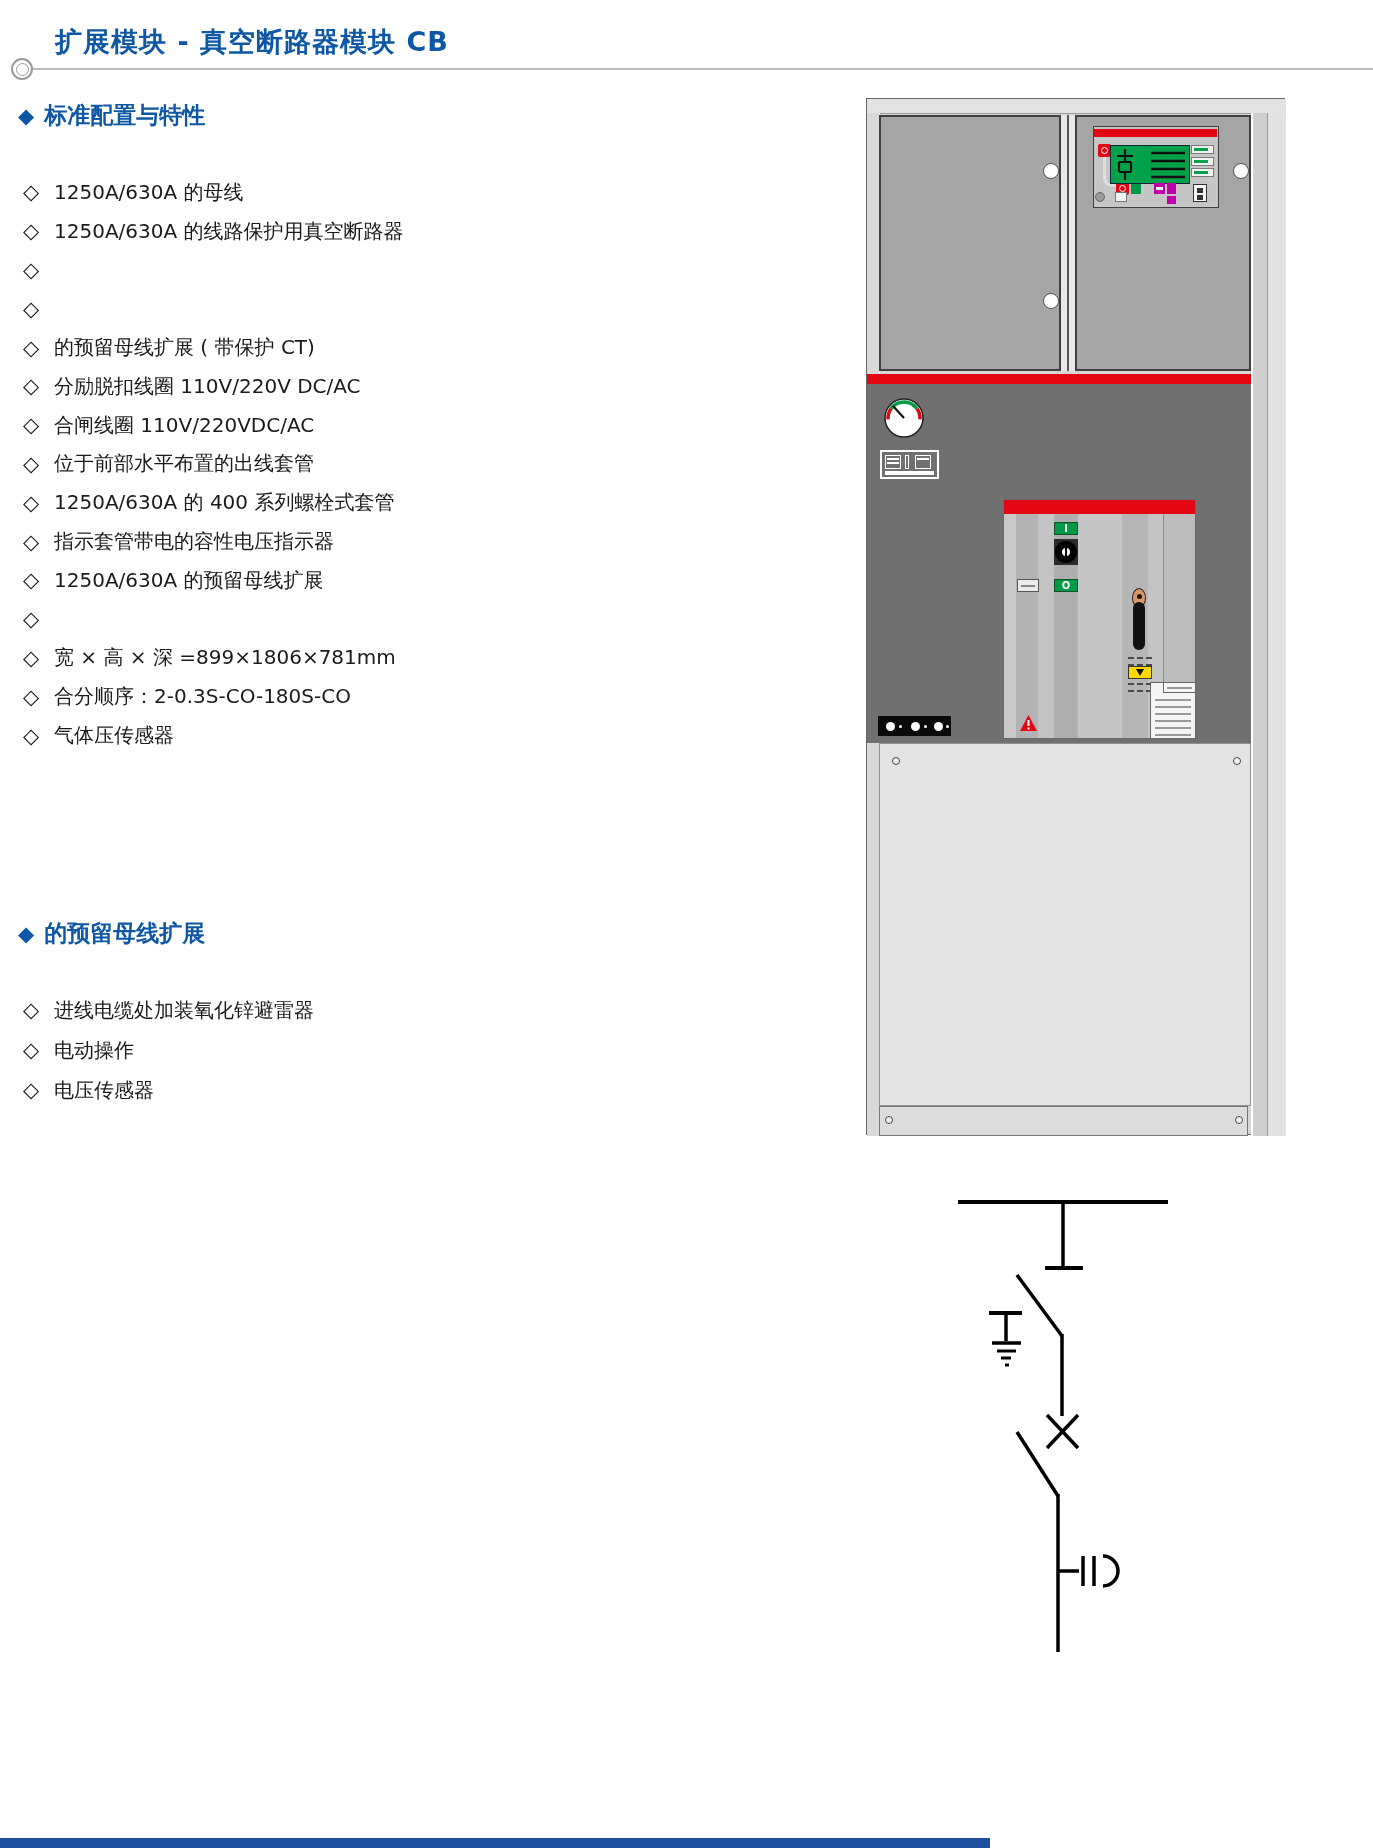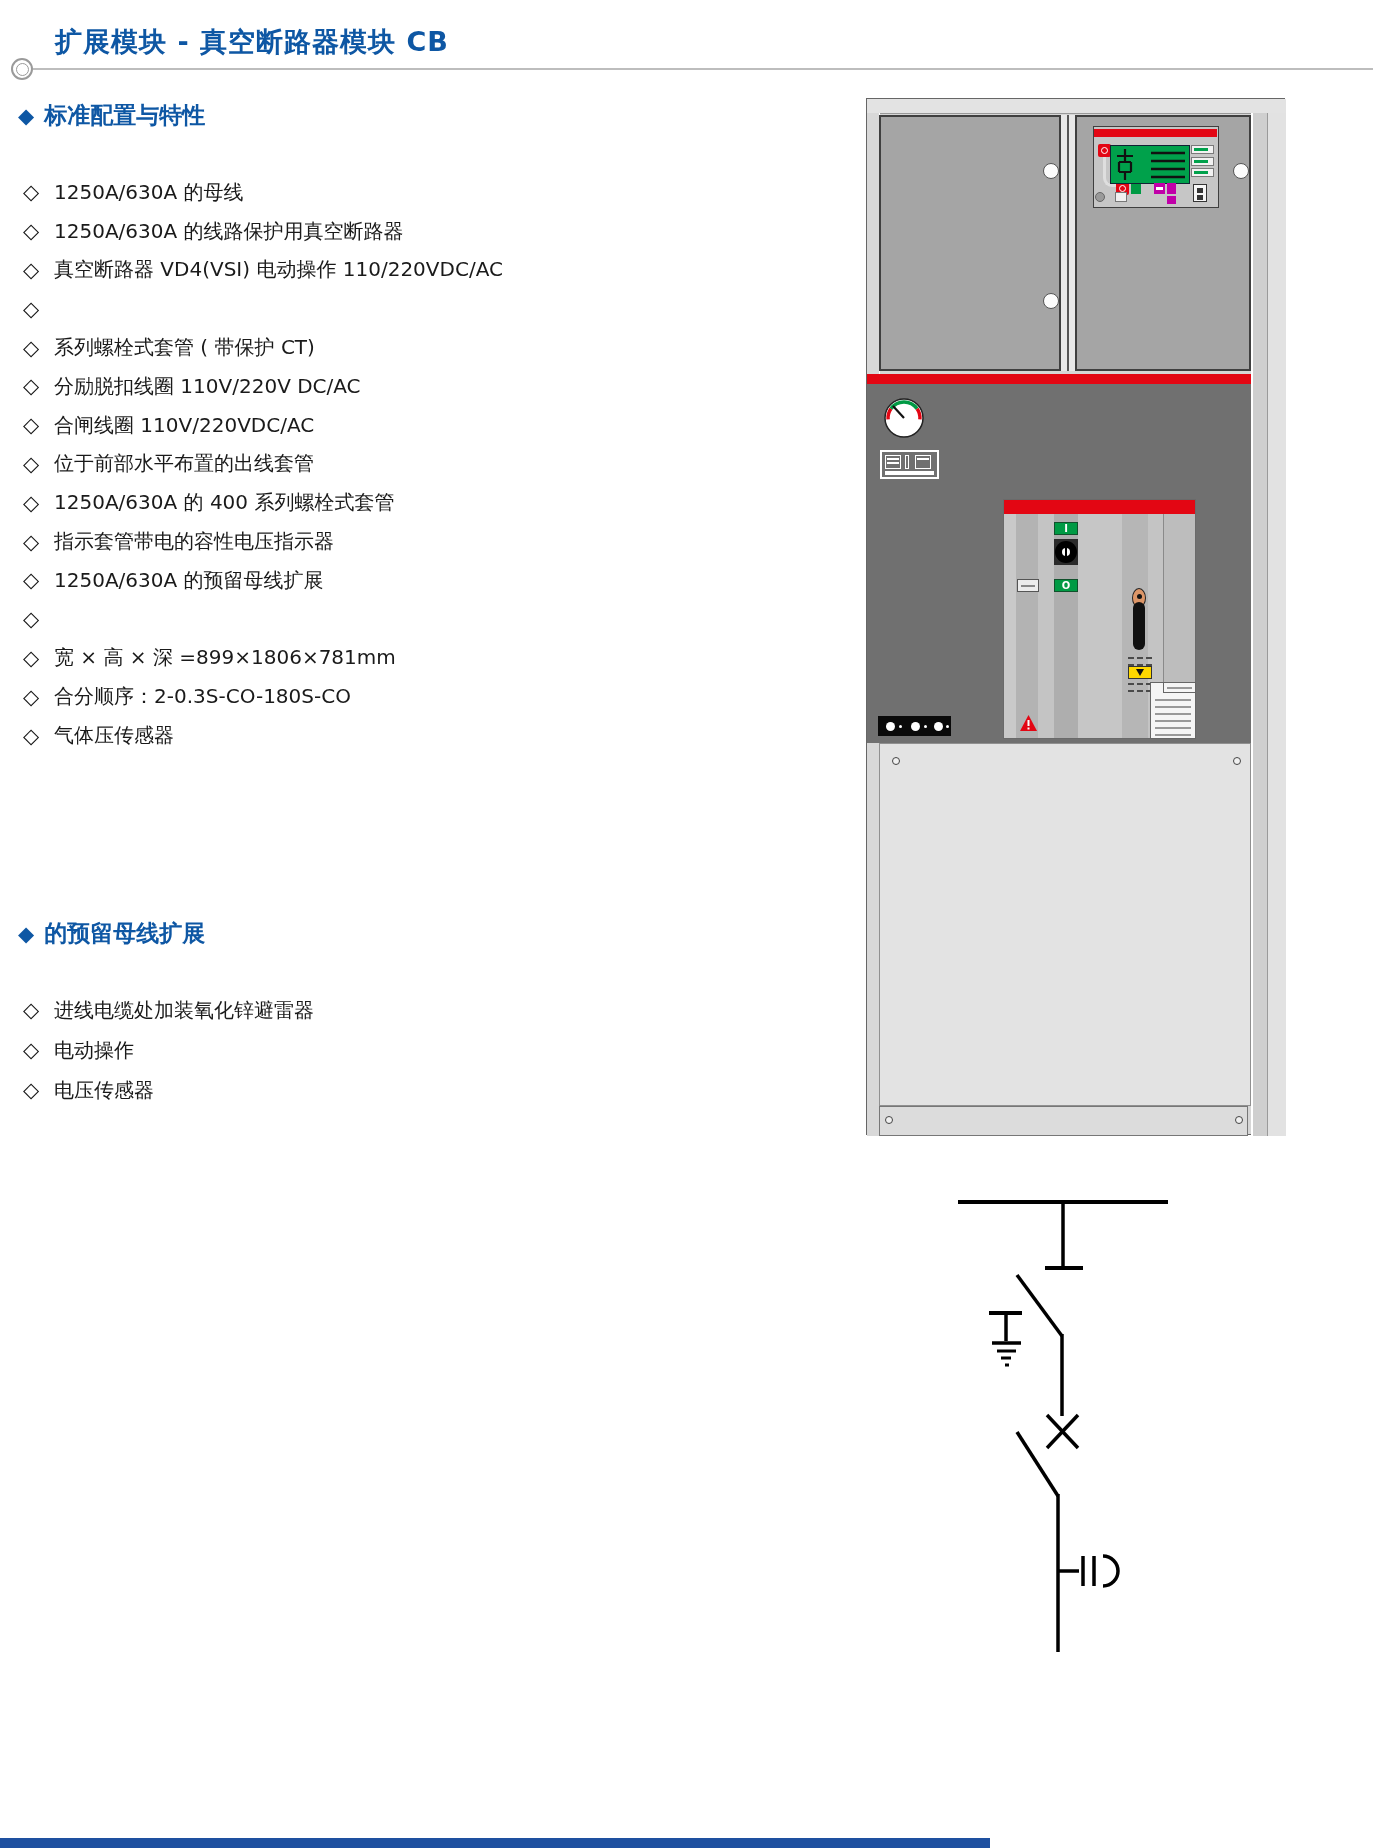--- a/index.html
+++ b/index.html
@@ -38,28 +38,27 @@
     <div class="feat" style="height:38.8px;">
     <span class="dia">◇</span>
     <span>1250A/630A 的母线</span>
   </div>
     <div class="feat" style="height:38.8px;">
     <span class="dia">◇</span>
     <span>1250A/630A 的线路保护用真空断路器</span>
   </div>
     <div class="feat" style="height:38.8px;">
     <span class="dia">◇</span>
-    <span>真空断路器 VD4(VSI) 电动操作 110/220VDC/AC</span>
-  </div>
-    <div class="feat" style="height:38.8px;">
-    <span class="dia">◇</span>
-  </div>
-    <div class="feat" style="height:38.8px;">
-    <span class="dia">◇</span>
-    <span>系列螺栓式套管 ( 带保护 CT)</span>
+  </div>
+    <div class="feat" style="height:38.8px;">
+    <span class="dia">◇</span>
+  </div>
+    <div class="feat" style="height:38.8px;">
+    <span class="dia">◇</span>
+    <span>的预留母线扩展 ( 带保护 CT)</span>
   </div>
     <div class="feat" style="height:38.8px;">
     <span class="dia">◇</span>
     <span>分励脱扣线圈 110V/220V  DC/AC</span>
   </div>
     <div class="feat" style="height:38.8px;">
     <span class="dia">◇</span>
     <span>合闸线圈 110V/220VDC/AC</span>
   </div>
     <div class="feat" style="height:38.8px;">

